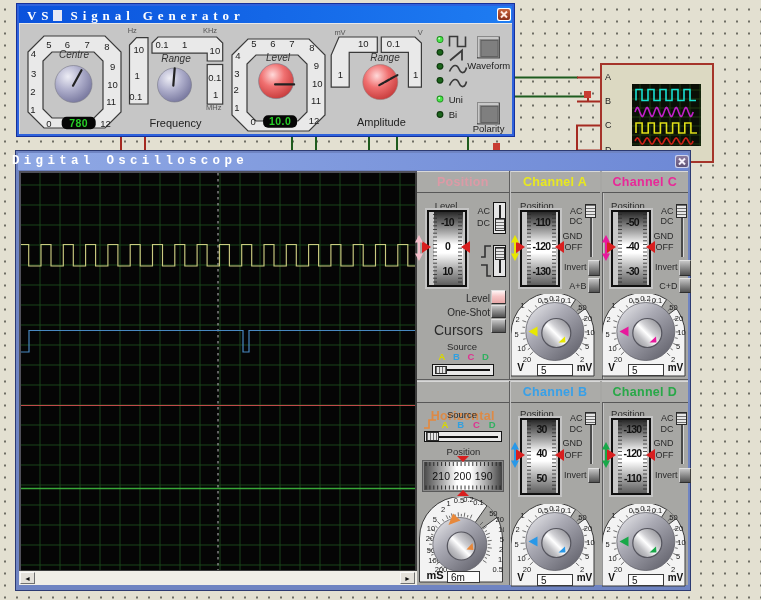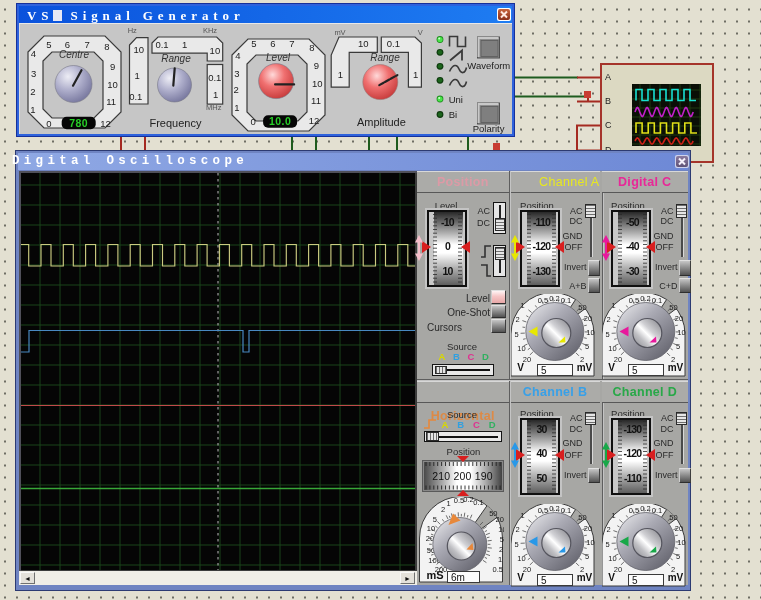--- a/index.html
+++ b/index.html
@@ -284,21 +284,21 @@
     <path d="M0,12 H4 V1 H10" stroke="#333" stroke-width="1.6" fill="none"></path>
     <path d="M0,20 H6 V31 H10" stroke="#333" stroke-width="1.6" fill="none"></path>
   </svg>
 <div style="position:absolute;left:493px;top:244.5px;width:13px;height:32px;background:#E6E6E6;border:1.5px solid #141414;"></div>
 <div style="position:absolute;left:498.5px;top:260px;width:2px;height:13px;background:#222;"></div>
 <div style="position:absolute;left:494.5px;top:246.5px;width:10px;height:13.5px;background:repeating-linear-gradient(180deg,#6E6E6E 0 1px,#E6E6E6 1px 3px);border:1px solid #2A2A2A;"></div>
 <div style="position:absolute;left:437px;top:292.5px;width:53px;font-size:10px;color:#2A2A2A;text-align:right;font-weight:normal;white-space:nowrap;">Level</div>
 <div style="position:absolute;left:491px;top:290px;width:15px;height:13.5px;background:linear-gradient(180deg,#FFF4F4 0%,#F6C6C6 45%,#E8A8A8 100%);border:1px solid #777;border-top-color:#E0E0E0;border-left-color:#CCCCCC;border-bottom-color:#2E2E2E;border-right-color:#3E3E3E;"></div>
 <div style="position:absolute;left:427px;top:307px;width:63px;font-size:10px;color:#2A2A2A;text-align:right;font-weight:normal;white-space:nowrap;">One-Shot</div>
 <div style="position:absolute;left:491px;top:304.5px;width:15px;height:13.5px;background:linear-gradient(180deg,#C6C6C6 0%,#909090 45%,#525252 100%);border:1px solid #777;border-top-color:#E0E0E0;border-left-color:#CCCCCC;border-bottom-color:#2E2E2E;border-right-color:#3E3E3E;"></div>
-<div style="position:absolute;left:427px;top:321.5px;width:63px;font-size:10px;color:#2A2A2A;text-align:left;font-weight:normal;white-space:nowrap;">Cursors</div>
+<div style="position:absolute;left:427px;top:321.5px;width:63px;font-size:14px;color:#2A2A2A;text-align:center;font-weight:normal;white-space:nowrap;">Cursors</div>
 <div style="position:absolute;left:491px;top:319px;width:15px;height:13.5px;background:linear-gradient(180deg,#C6C6C6 0%,#909090 45%,#525252 100%);border:1px solid #777;border-top-color:#E0E0E0;border-left-color:#CCCCCC;border-bottom-color:#2E2E2E;border-right-color:#3E3E3E;"></div>
 <div style="position:absolute;left:433px;top:341px;width:58px;font-size:9.5px;color:#2A2A2A;text-align:center;font-weight:normal;white-space:nowrap;">Source</div>
 <div style="position:absolute;left:437.0px;top:351px;width:10px;font-size:9.5px;color:#D8D800;text-align:center;font-weight:bold;white-space:nowrap;">A</div>
 <div style="position:absolute;left:451.5px;top:351px;width:10px;font-size:9.5px;color:#30A0E0;text-align:center;font-weight:bold;white-space:nowrap;">B</div>
 <div style="position:absolute;left:466.0px;top:351px;width:10px;font-size:9.5px;color:#E03090;text-align:center;font-weight:bold;white-space:nowrap;">C</div>
 <div style="position:absolute;left:480.5px;top:351px;width:10px;font-size:9.5px;color:#30B060;text-align:center;font-weight:bold;white-space:nowrap;">D</div>
 <div style="position:absolute;left:432.4px;top:363.5px;width:62px;height:12px;background:#E8E8E8;border:1.5px solid #141414;"></div>
 <div style="position:absolute;left:446px;top:368.5px;width:44px;height:2px;background:#111;"></div>
 <div style="position:absolute;left:434.5px;top:365.5px;width:12px;height:8.5px;background:repeating-linear-gradient(90deg,#6E6E6E 0 1px,#E6E6E6 1px 3px);border:1px solid #2A2A2A;"></div>
 <div style="position:absolute;left:417px;top:381px;width:91.5px;height:22px;background:#ABABA8;border-top:1px solid #D8D8D8;border-bottom:1px solid #585858;"></div>
@@ -417,21 +417,21 @@
     <path d="M63.9,63.3 L67.4,65.6" stroke="#4A4A4A" stroke-width="0.8"></path>
     <circle cx="40.8" cy="47.5" r="27" fill="url(#ringh)" stroke="#62626A" stroke-width="0.8"></circle>
     <circle cx="42.3" cy="49.0" r="14" fill="url(#innh)" stroke="#55555E" stroke-width="1.2"></circle>
     <polygon points="29.5,28 34,16.5 41.5,23.5" fill="#E8883A"></polygon>
     <polygon points="47.5,52.5 53.5,46 54.5,53" fill="#E8883A"></polygon>
   </svg>
 <div style="position:absolute;left:424px;top:569px;width:22px;font-size:11px;font-weight:bold;color:#111;text-align:center;">mS</div>
 <div style="position:absolute;left:485px;top:569px;width:22px;font-size:11px;font-weight:bold;color:#111;text-align:center;margin-left:44px;">µS</div>
 <div style="position:absolute;left:447px;top:570.5px;width:33px;height:12.5px;background:#FCFCFC;border:1px solid #3A3A3A;font-size:10px;color:#111;padding-left:3px;">6m</div>
 <div style="position:absolute;left:510.5px;top:171px;width:89px;height:22px;background:#ABABA8;border-top:1px solid #D8D8D8;border-bottom:1px solid #585858;"></div>
-<div style="position:absolute;left:510.5px;top:175px;width:89px;height:15px;text-align:right;font-size:12.5px;font-weight:normal;color:#E8E820;letter-spacing:0.3px;">Channel A</div>
+<div style="position:absolute;left:510.5px;top:175px;width:89px;height:15px;text-align:center;font-size:12.5px;font-weight:bold;color:#E8E820;letter-spacing:0.3px;">Channel A</div>
 <div style="position:absolute;left:510.5px;top:200px;width:53px;font-size:9.5px;color:#2A2A2A;text-align:center;font-weight:normal;white-space:nowrap;">Position</div>
 <div style="position:absolute;left:518.0px;top:208px;width:44px;height:81px;background:#C4C4C4;"></div>
 <div style="position:absolute;left:520.0px;top:210px;width:40px;height:77px;background:#C8C8C8;border:2px solid #101010;"></div>
 <div style="position:absolute;left:527.0px;top:212px;width:29px;height:73px;background:linear-gradient(180deg,#282828 0%,#ABABAB 28%,#FFFFFF 45%,#FFFFFF 56%,#B6B6B6 75%,#5E5E5E 100%);"></div>
 <svg class="ab" style="left:527px;top:212px;" width="29" height="73">
     <path d="M0,2.5 H4 M25,2.5 H29" stroke="#2A2A2A" stroke-width="0.8"></path>
     <path d="M0,6.2 H4 M25,6.2 H29" stroke="#2A2A2A" stroke-width="0.8"></path>
     <path d="M0,10.0 H4 M25,10.0 H29" stroke="#2A2A2A" stroke-width="0.8"></path>
     <path d="M0,13.8 H4 M25,13.8 H29" stroke="#2A2A2A" stroke-width="0.8"></path>
     <path d="M0,17.5 H4 M25,17.5 H29" stroke="#2A2A2A" stroke-width="0.8"></path>
@@ -530,21 +530,21 @@
     <path d="M64.9,58.8 L67.9,61.8" stroke="#4A4A4A" stroke-width="0.8"></path>
     <circle cx="43.8" cy="37.5" r="29" fill="url(#ringa)" stroke="#62626A" stroke-width="0.8"></circle>
     <circle cx="45.3" cy="39.0" r="14.5" fill="url(#inna)" stroke="#55555E" stroke-width="1.2"></circle>
     <polygon points="17.5,37.5 26.5,32.5 26.5,42.5" fill="#E8E800"></polygon>
     <polygon points="47.5,48.5 54,42.5 54.5,48.5" fill="#E8E800"></polygon>
   </svg>
 <div style="position:absolute;left:513.5px;top:362px;width:14px;font-size:10px;font-weight:bold;color:#111;text-align:center;">V</div>
 <div style="position:absolute;left:575.5px;top:362px;width:18px;font-size:10px;font-weight:bold;color:#111;text-align:center;">mV</div>
 <div style="position:absolute;left:537.0px;top:363.5px;width:36px;height:12.5px;background:#FCFCFC;border:1px solid #3A3A3A;font-size:10px;color:#111;padding-left:3px;">5</div>
 <div style="position:absolute;left:601.5px;top:171px;width:86.5px;height:22px;background:#ABABA8;border-top:1px solid #D8D8D8;border-bottom:1px solid #585858;"></div>
-<div style="position:absolute;left:601.5px;top:175px;width:86.5px;height:15px;text-align:center;font-size:12.5px;font-weight:bold;color:#E82898;letter-spacing:0.3px;">Digital C</div>
+<div style="position:absolute;left:601.5px;top:175px;width:86.5px;height:15px;text-align:center;font-size:12.5px;font-weight:bold;color:#E82898;letter-spacing:0.3px;">Channel C</div>
 <div style="position:absolute;left:601.5px;top:200px;width:53px;font-size:9.5px;color:#2A2A2A;text-align:center;font-weight:normal;white-space:nowrap;">Position</div>
 <div style="position:absolute;left:609.0px;top:208px;width:44px;height:81px;background:#C4C4C4;"></div>
 <div style="position:absolute;left:611.0px;top:210px;width:40px;height:77px;background:#C8C8C8;border:2px solid #101010;"></div>
 <div style="position:absolute;left:618.0px;top:212px;width:29px;height:73px;background:linear-gradient(180deg,#282828 0%,#ABABAB 28%,#FFFFFF 45%,#FFFFFF 56%,#B6B6B6 75%,#5E5E5E 100%);"></div>
 <svg class="ab" style="left:618px;top:212px;" width="29" height="73">
     <path d="M0,2.5 H4 M25,2.5 H29" stroke="#2A2A2A" stroke-width="0.8"></path>
     <path d="M0,6.2 H4 M25,6.2 H29" stroke="#2A2A2A" stroke-width="0.8"></path>
     <path d="M0,10.0 H4 M25,10.0 H29" stroke="#2A2A2A" stroke-width="0.8"></path>
     <path d="M0,13.8 H4 M25,13.8 H29" stroke="#2A2A2A" stroke-width="0.8"></path>
     <path d="M0,17.5 H4 M25,17.5 H29" stroke="#2A2A2A" stroke-width="0.8"></path>

